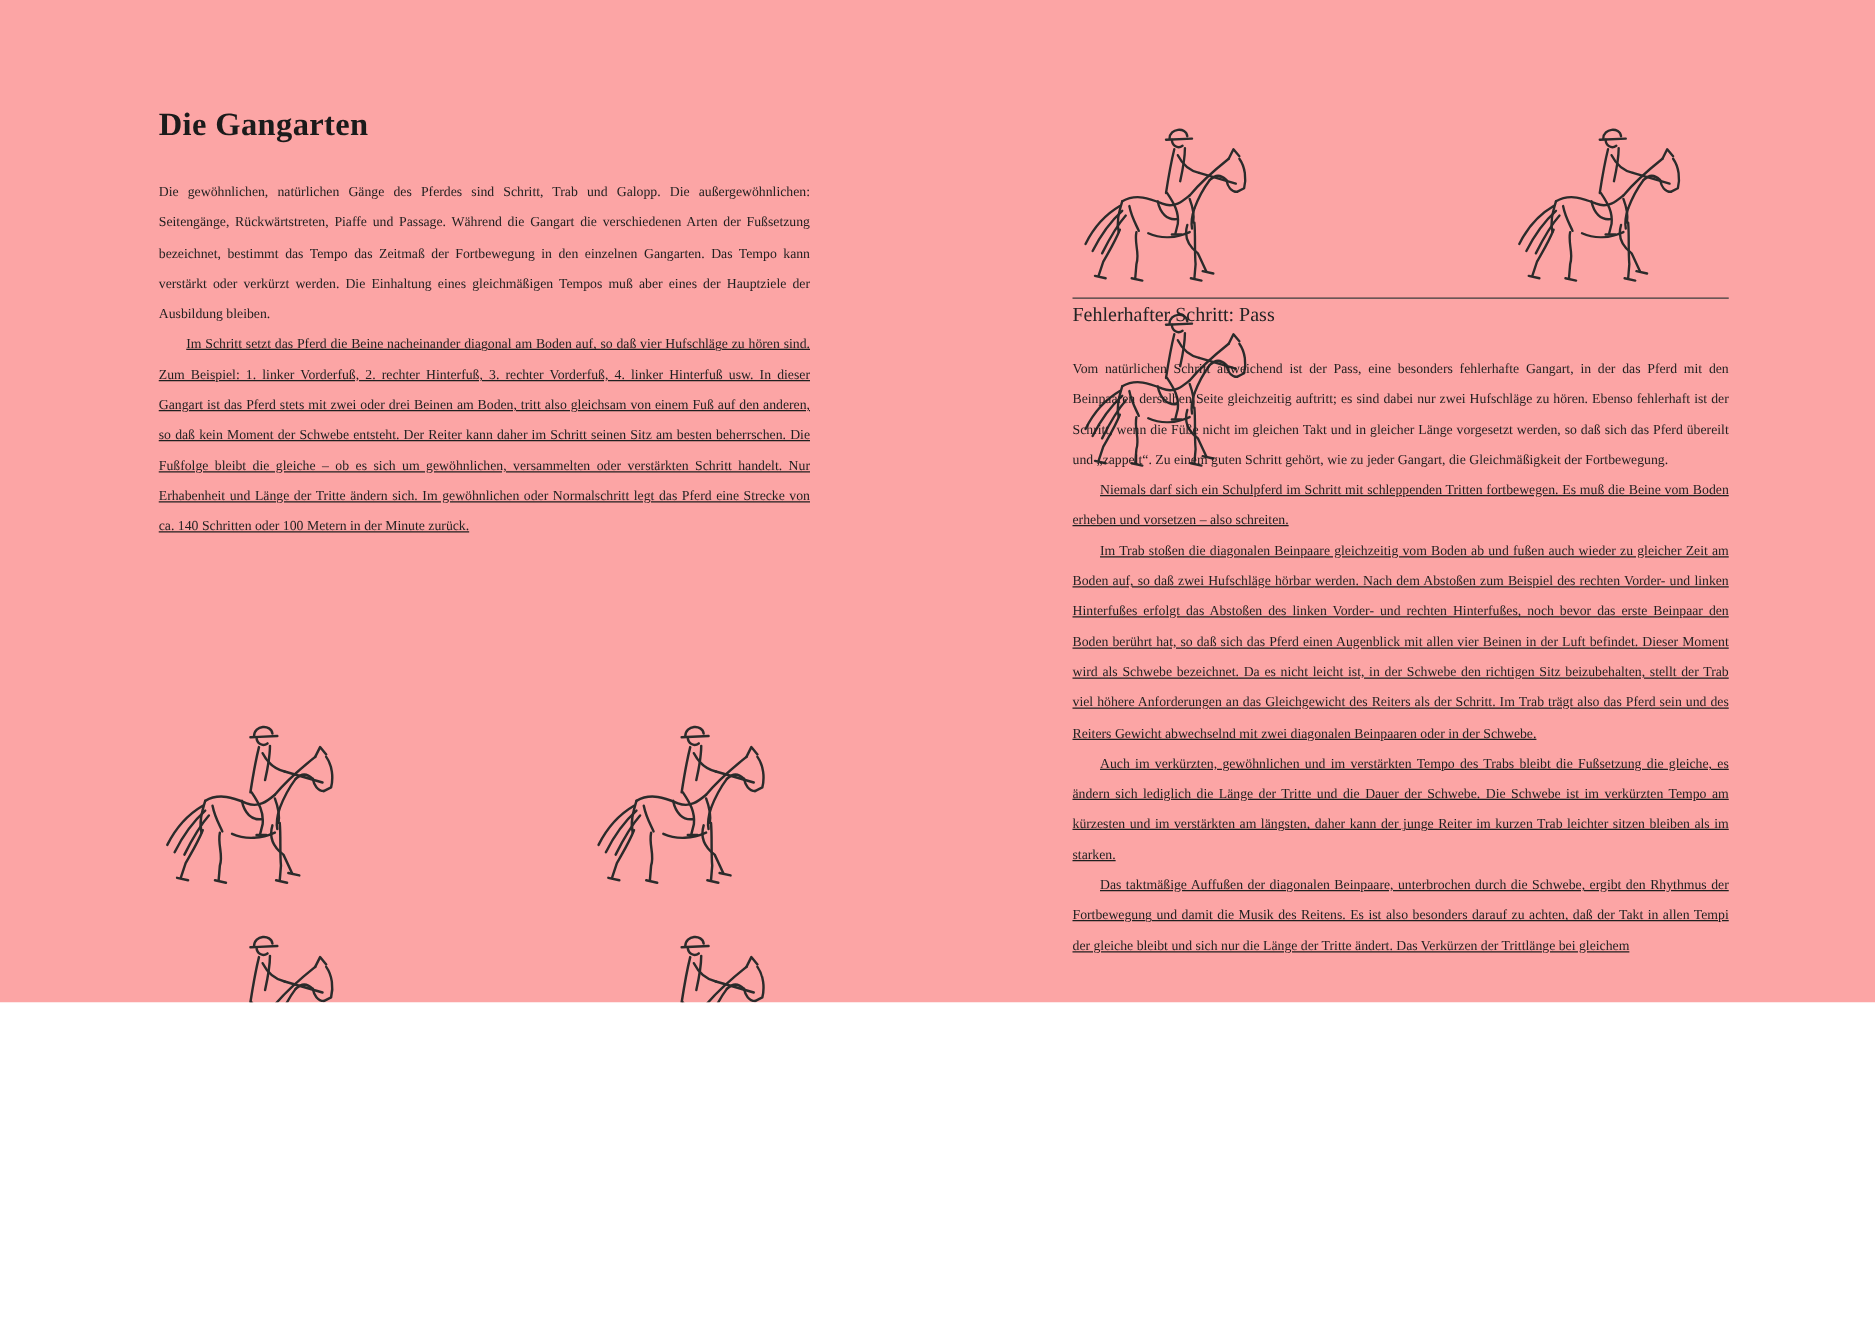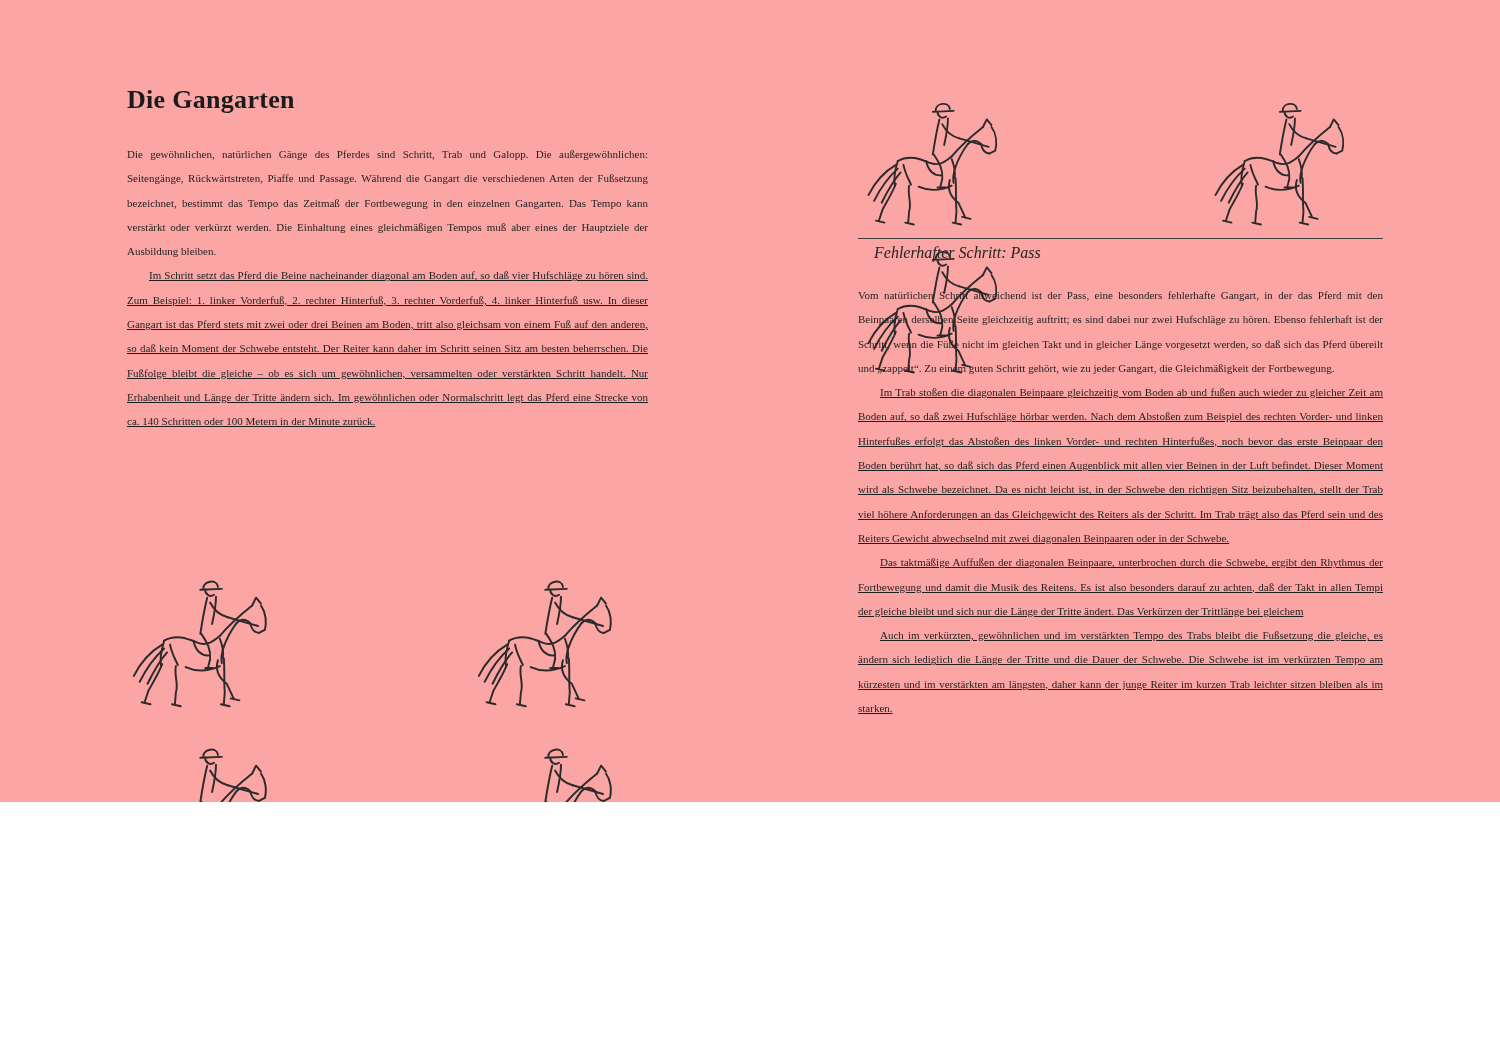--- a/index.html
+++ b/index.html
@@ -80,22 +80,21 @@
     width: 100%;
     border: 0;
     border-top: 1.4px solid #3d3d3d;
     margin: 0;
   }
   .rule-left  { top: 800px; }
   .rule-right { top: 153px; }
 
   .fig-caption {
     position: absolute;
-    left: 16px;
-    font-style: italic;
+    left: 0;
     font-size: 16px;
     color: #242424;
   }
   .caption-left  { top: 806px; }
   .caption-right { top: 159px; }
 
   .running-footer {
     position: absolute;
     top: 872px;
     font-size: 12.5px;
@@ -259,23 +258,24 @@
             <use href="#horse-rider"></use>
           </svg>
       </figure>
     </div>
 
     <hr class="fig-rule rule-right">
     <div class="fig-caption caption-right">Fehlerhafter Schritt: Pass</div>
 
     <div class="body-text right-text">
       <p>Vom natürlichen Schritt abweichend ist der Pass, eine besonders fehlerhafte Gangart, in der das Pferd mit den Beinpaaren derselben Seite gleichzeitig auftritt; es sind dabei nur zwei Hufschläge zu hören. Ebenso fehlerhaft ist der Schritt, wenn die Füße nicht im gleichen Takt und in gleicher Länge vorgesetzt werden, so daß sich das Pferd übereilt und „zappelt“. Zu einem guten Schritt gehört, wie zu jeder Gangart, die Gleichmäßigkeit der Fortbewegung.</p>
+      <p class="indent">Niemals darf sich ein Schulpferd im Schritt mit schleppenden Tritten fortbewegen. Es muß die Beine vom Boden erheben und vorsetzen – also schreiten.</p>
       <p class="indent">Im Trab stoßen die diagonalen Beinpaare gleichzeitig vom Boden ab und fußen auch wieder zu gleicher Zeit am Boden auf, so daß zwei Hufschläge hörbar werden. Nach dem Abstoßen zum Beispiel des rechten Vorder- und linken Hinterfußes erfolgt das Abstoßen des linken Vorder- und rechten Hinterfußes, noch bevor das erste Beinpaar den Boden berührt hat, so daß sich das Pferd einen Augenblick mit allen vier Beinen in der Luft befindet. Dieser Moment wird als Schwebe bezeichnet. Da es nicht leicht ist, in der Schwebe den richtigen Sitz beizubehalten, stellt der Trab viel höhere Anforderungen an das Gleichgewicht des Reiters als der Schritt. Im Trab trägt also das Pferd sein und des Reiters Gewicht abwechselnd mit zwei diagonalen Beinpaaren oder in der Schwebe.</p>
+      <p class="indent">Auch im verkürzten, gewöhnlichen und im verstärkten Tempo des Trabs bleibt die Fußsetzung die gleiche, es ändern sich lediglich die Länge der Tritte und die Dauer der Schwebe. Die Schwebe ist im verkürzten Tempo am kürzesten und im verstärkten am längsten, daher kann der junge Reiter im kurzen Trab leichter sitzen bleiben als im starken.</p>
       <p class="indent">Das taktmäßige Auffußen der diagonalen Beinpaare, unterbrochen durch die Schwebe, ergibt den Rhythmus der Fortbewegung und damit die Musik des Reitens. Es ist also besonders darauf zu achten, daß der Takt in allen Tempi der gleiche bleibt und sich nur die Länge der Tritte ändert. Das Verkürzen der Trittlänge bei gleichem</p>
-      <p class="indent">Auch im verkürzten, gewöhnlichen und im verstärkten Tempo des Trabs bleibt die Fußsetzung die gleiche, es ändern sich lediglich die Länge der Tritte und die Dauer der Schwebe. Die Schwebe ist im verkürzten Tempo am kürzesten und im verstärkten am längsten, daher kann der junge Reiter im kurzen Trab leichter sitzen bleiben als im starken.</p>
     </div>
 
     <div class="running-footer footer-right">
       <span class="footer-page">24</span><span class="footer-divider"></span><span class="footer-section">BEGRIFFE DER REITKUNST</span>
     </div>
   </section>
 
 </div>
 
 </body></html>

